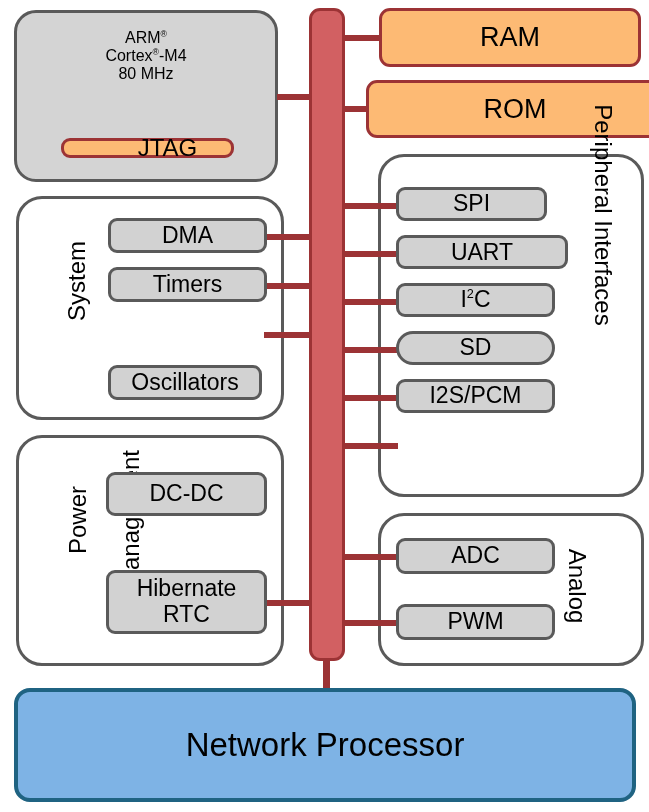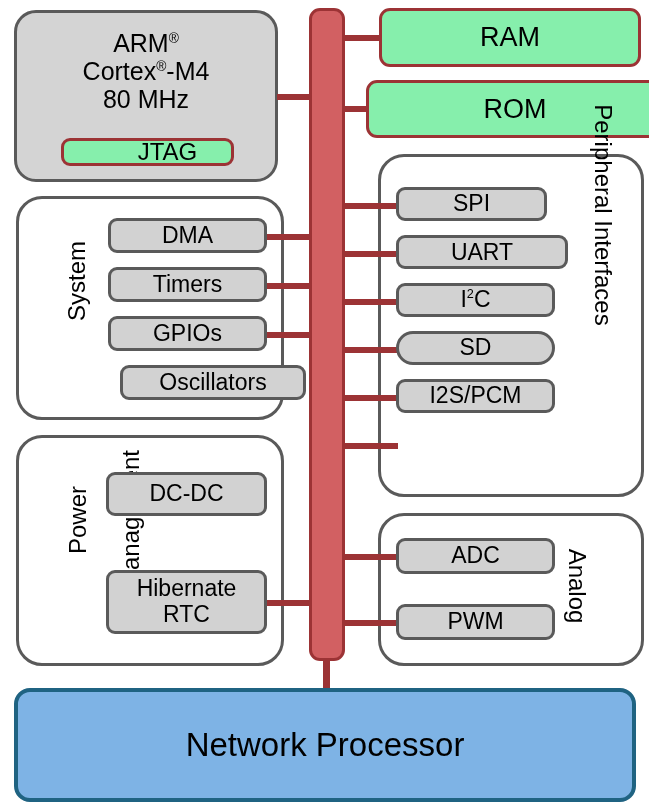--- a/index.html
+++ b/index.html
@@ -43,28 +43,28 @@
     font-size: 23px;
   }
 
   
   .cpu {
     background: #d4d4d4;
     border: 3px solid #5a5a5a;
     border-radius: 22px;
     flex-direction: column;
     justify-content: flex-start;
-    font-size: 25px;
+    font-size: 16px;
     padding-top: 16px;
   }
   .cpu-line { display: block; }
 
   
   .red {
-    background: #86efac;
+    background: #fdba74;
     border: 3px solid #9c3335;
     border-radius: 11px;
     font-size: 27px;
   }
   .red.small { font-size: 24px; border-radius: 9px; }
 
   
   .bus {
     position: absolute;
     background: #d26062;
@@ -125,21 +125,21 @@
   <div class="blk cpu" style="left:14px; top:10px; width:264px; height:172px;">
     <div class="cpu-line">
       <span>ARM</span><sup>®</sup>
     </div>
     <div class="cpu-line">
       <span>Cortex</span><sup>®</sup><span>-M4</span>
     </div>
     <div class="cpu-line">80 MHz</div>
   </div>
 
-  <div class="blk red small" style="left:61px; top:138px; width:173px; height:28px;padding-left:40px;">
+  <div class="blk red small" style="left:61px; top:138px; width:173px; height:20px;padding-left:40px;">
     <span>JTAG</span>
   </div>
 
   <div class="wire" style="left:277px; top:94px; width:35px;"></div>
 
   <div class="bus" style="left:309px; top:8px; width:36px; height:653px;"></div>
   <div class="bus-stub" style="left:323px; top:658px; width:7px; height:32px;"></div>
 
   <div class="wire" style="left:344px; top:35px; width:36px;"></div>
   <div class="blk red" style="left:379px; top:8px; width:262px; height:59px;">
@@ -160,25 +160,22 @@
   <div class="blk grey" style="left:108px; top:218px; width:159px; height:35px;">
     <span>DMA</span>
   </div>
 
   <div class="wire" style="left:264px; top:283px; width:48px;"></div>
   <div class="blk grey" style="left:108px; top:267px; width:159px; height:35px;">
     <span>Timers</span>
   </div>
 
   <div class="wire" style="left:264px; top:332px; width:48px;"></div>
-  <div class="blk grey" style="left:108px; top:316px; width:159px; height:35px;">
-    <span>GPIOs</span>
-  </div>
-
-  <div class="blk grey" style="left:120px; top:365px; width:186px; height:35px;">
+
+  <div class="blk grey" style="left:108px; top:365px; width:154px; height:35px;">
     <span>Oscillators</span>
   </div>
 
   <div class="group" style="position:absolute; left:16px; top:435px; width:262px; height:225px;"></div>
   <div class="vlabel up" style="left:25px; top:490px; width:160px; height:60px; font-size:24px;">
     <span>
       <span>Power</span><br>
       <span>Management</span>
     </span>
   </div>

